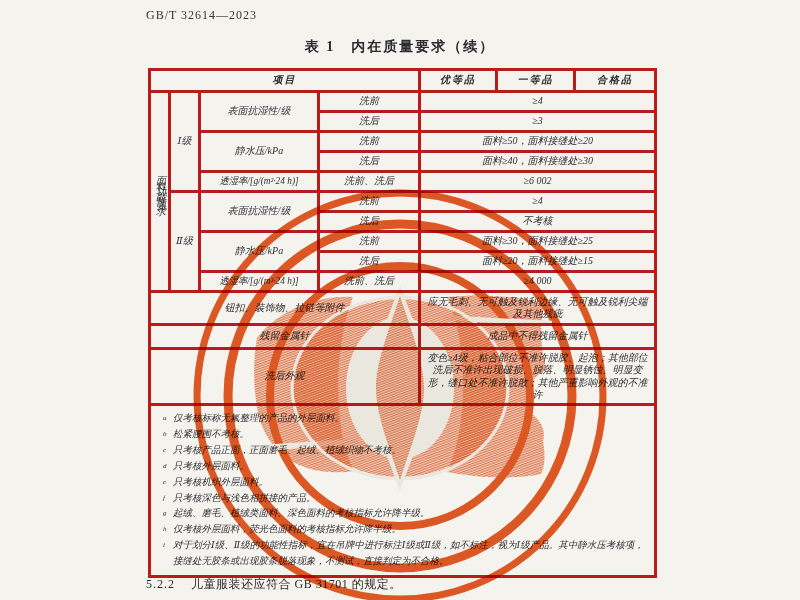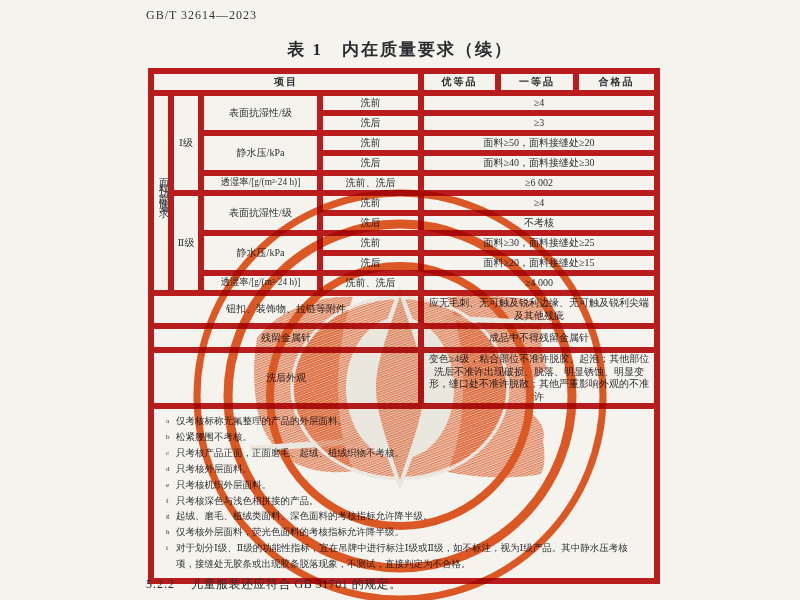--- a/index.html
+++ b/index.html
@@ -10,35 +10,36 @@
     overflow:hidden;
     font-family:"Liberation Serif","DejaVu Serif",serif;
     color:#26262a;
   }
   .docnum{
     position:absolute;left:146px;top:8px;
     font-size:12px;letter-spacing:1px;color:#333338;
   }
   .caption{
     position:absolute;left:0;top:38px;width:800px;
-    text-align:center;font-size:17px;font-weight:bold;
+    text-align:center;font-size:14px;font-weight:bold;
     letter-spacing:2px;color:#2b2b30;
   }
   table.qtable{
     position:absolute;left:148px;top:68px;
     border-collapse:collapse;table-layout:fixed;
     width:506px;
     font-size:10px;color:#2e2e33;
   }
   table.qtable td,table.qtable th{
-    border:6px solid #b91c1c;
+    border:3px solid #b91c1c;
     padding:0 3px;
     text-align:center;vertical-align:middle;
     font-weight:normal;
     line-height:1.25;
+    font-style:italic;
   }
   table.qtable th{font-weight:600;letter-spacing:2px;}
   .vlabel{
     writing-mode:vertical-lr;text-orientation:upright;
     letter-spacing:5px;font-size:10px;padding:6px 0;
   }
   .vlabel sup{font-size:7px;letter-spacing:0;}
   td.left{text-align:left;padding:2px 6px;}
   td.just{text-align:left;padding:3px 6px;}
   .fnotes{text-align:left !important;vertical-align:top !important;padding:5px 10px 4px 10px !important;}

